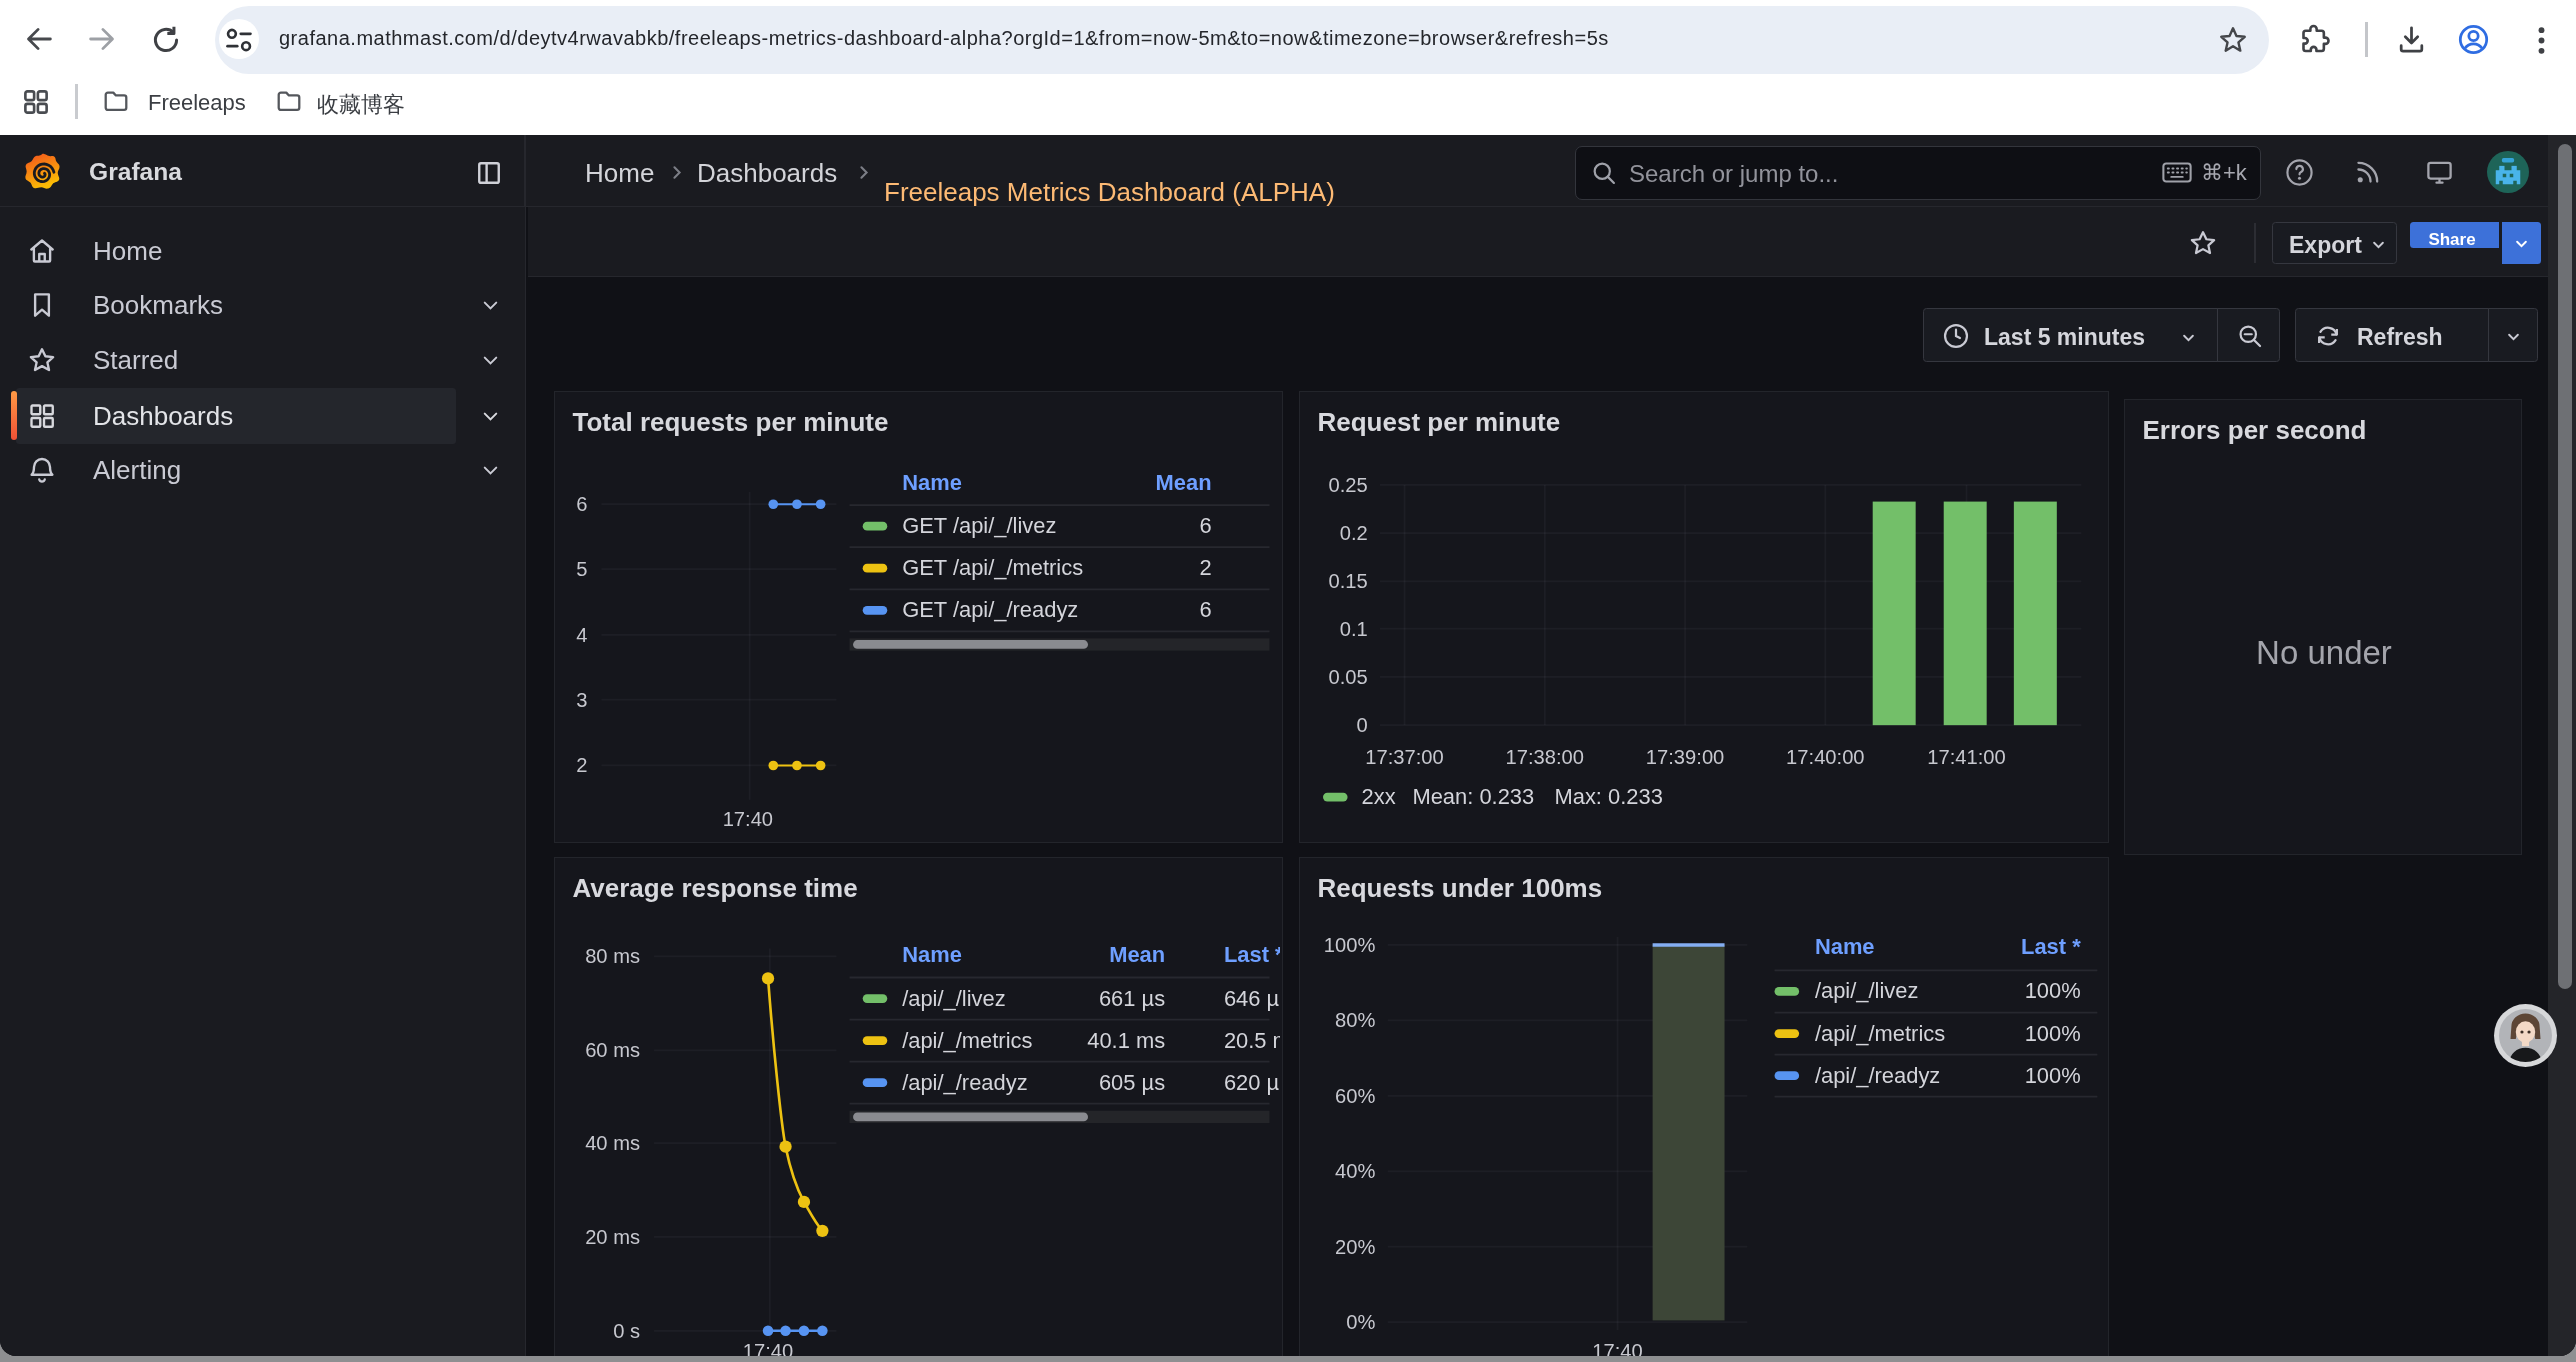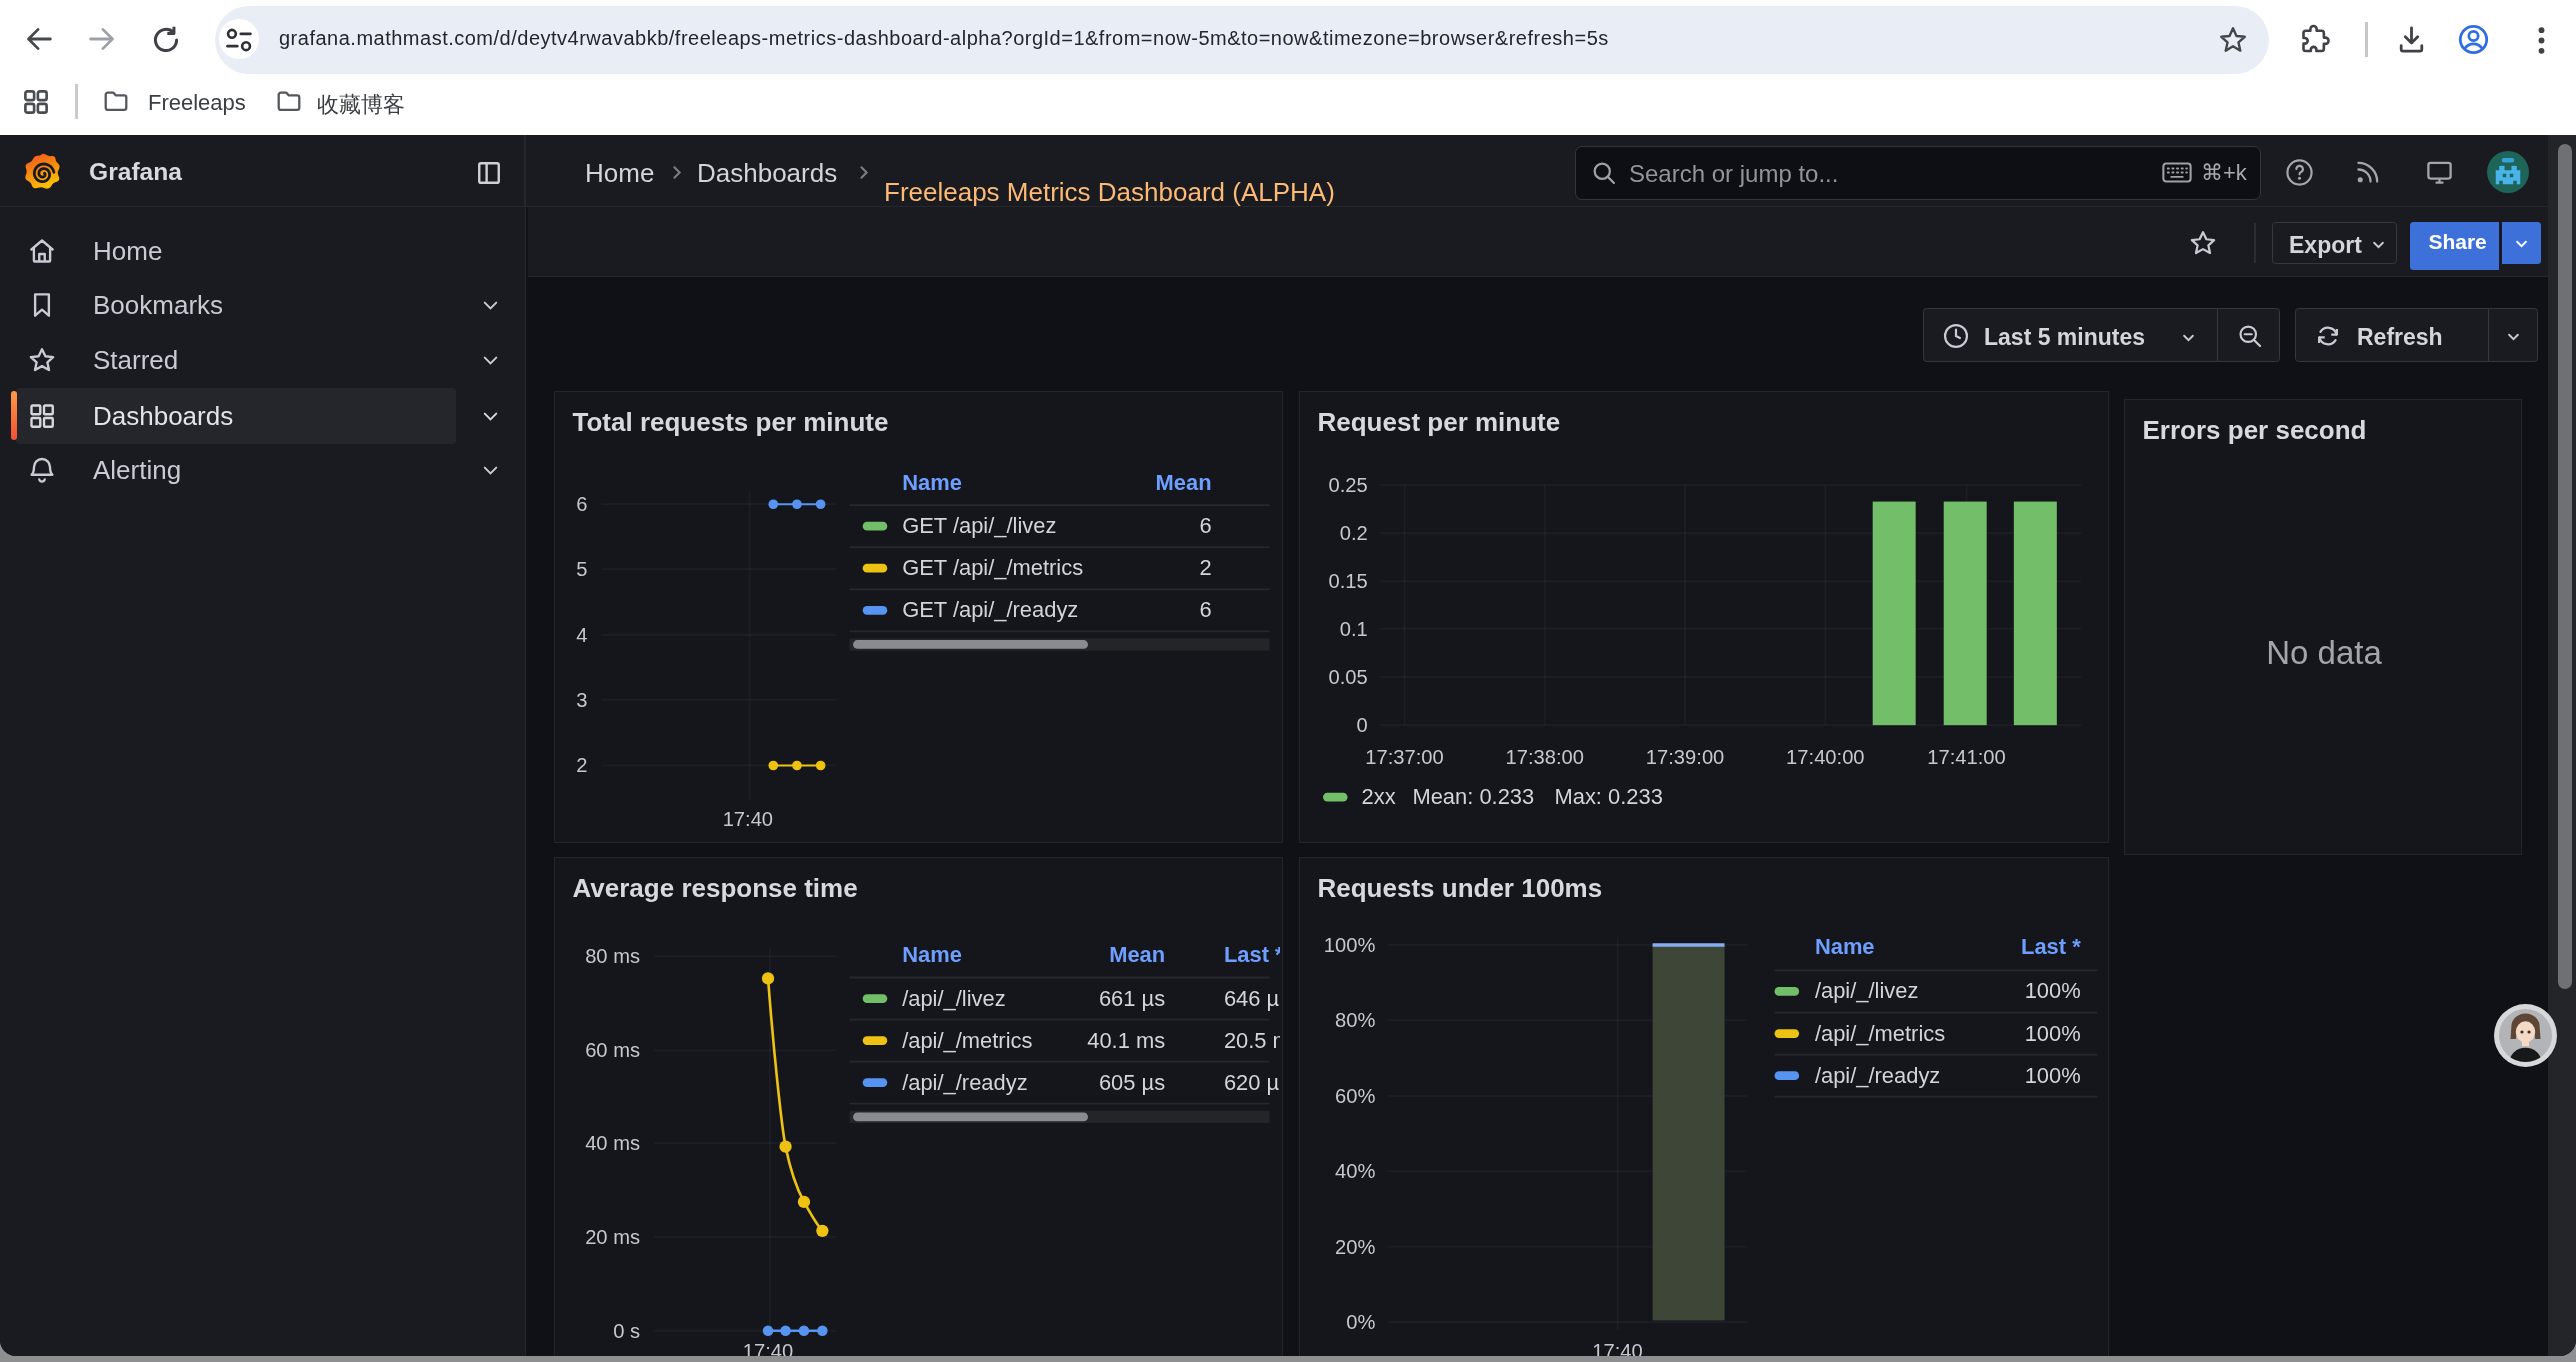--- a/index.html
+++ b/index.html
@@ -239,21 +239,21 @@
     <svg class="abs" style="left:1660px;top:21px" width="30" height="30" viewBox="0 0 24 24">
       <path d="M12 3.4 L14.7 9 L20.9 9.7 L16.3 13.9 L17.6 20 L12 16.9 L6.4 20 L7.7 13.9 L3.1 9.7 L9.3 9 Z" stroke="#c9cad3" stroke-width="1.8" fill="none" stroke-linejoin="round"></path>
     </svg>
     <div class="abs" style="left:1726px;top:16px;width:1.8px;height:40px;background:#2c2d33;"></div>
     <div class="btn" style="left:1744px;top:15px;width:125px;height:42px;">
       <span class="abs" style="left:16px;top:8.8px;">Export</span>
       <svg class="abs" style="left:95px;top:11.4px" width="21" height="21" viewBox="0 0 24 24">
           <path d="M7 10 L12 15 L17 10" stroke="#c9cad3" stroke-width="2.2" fill="none" stroke-linecap="round"></path>
         </svg>
     </div>
-    <div class="abs" style="left:1882px;top:15px;width:89px;height:48px;background:#3d71d9;border-radius:3.5px 0 0 3.5px;color:#ffffff;font-size:21px;font-weight:600;">
+    <div class="abs" style="left:1882px;top:15px;width:89px;height:26px;background:#3d71d9;border-radius:3.5px 0 0 3.5px;color:#ffffff;font-size:17px;font-weight:600;">
       <span class="abs" style="left:18.4px;top:8px;">Share</span>
     </div>
     <div class="abs" style="left:1974px;top:15px;width:39px;height:42px;background:#3d71d9;border-radius:0 3.5px 3.5px 0;">
       <svg class="abs" style="left:8.8px;top:11.4px" width="21" height="21" viewBox="0 0 24 24">
           <path d="M7 10 L12 15 L17 10" stroke="#ffffff" stroke-width="2.2" fill="none" stroke-linecap="round"></path>
         </svg>
     </div>
   </div>
 
   <div class="btn" style="left:1923px;top:308px;width:296px;height:54px;border-radius:3.5px 0 0 3.5px;z-index:5;">
@@ -364,21 +364,21 @@
       <rect x="734" y="125" width="49" height="255" fill="#73bf69"></rect>
       <rect x="814" y="125" width="49" height="255" fill="#73bf69"></rect>
       <rect x="26" y="457" width="28" height="10" rx="5" fill="#73bf69"></rect>
       <text class="legtxt" x="70" y="470">2xx</text>
       <text class="legtxt" x="128" y="470">Mean: 0.233</text>
       <text class="legtxt" x="290" y="470">Max: 0.233</text>
     </svg>
   </div>
   <div class="panel" style="left:2124px;top:399px;  width:398px; height:456px;">
       <div class="ptitle">Errors per second</div>
-    <div class="abs" style="left:0;top:234px;width:398px;text-align:center;font-size:33px;color:#a4a5ac;">No data</div>
+    <div class="abs" style="left:0;top:234px;width:398px;text-align:center;font-size:33px;color:#a4a5ac;">No under</div>
     </div>
   <div class="panel" style="left:554px; top:857px;  width:729px; height:505px;">
       <div class="ptitle">Average response time</div>
     <svg class="abs" style="left:0;top:0" width="725" height="502" viewBox="0 0 827 572">
       <g class="grid">
         <line x1="113" y1="112" x2="321" y2="112"></line>
           <line x1="113" y1="219" x2="321" y2="219"></line>
         <line x1="113" y1="325" x2="321" y2="325"></line>
           <line x1="113" y1="432" x2="321" y2="432"></line>
         <line x1="113" y1="539" x2="321" y2="539"></line>

